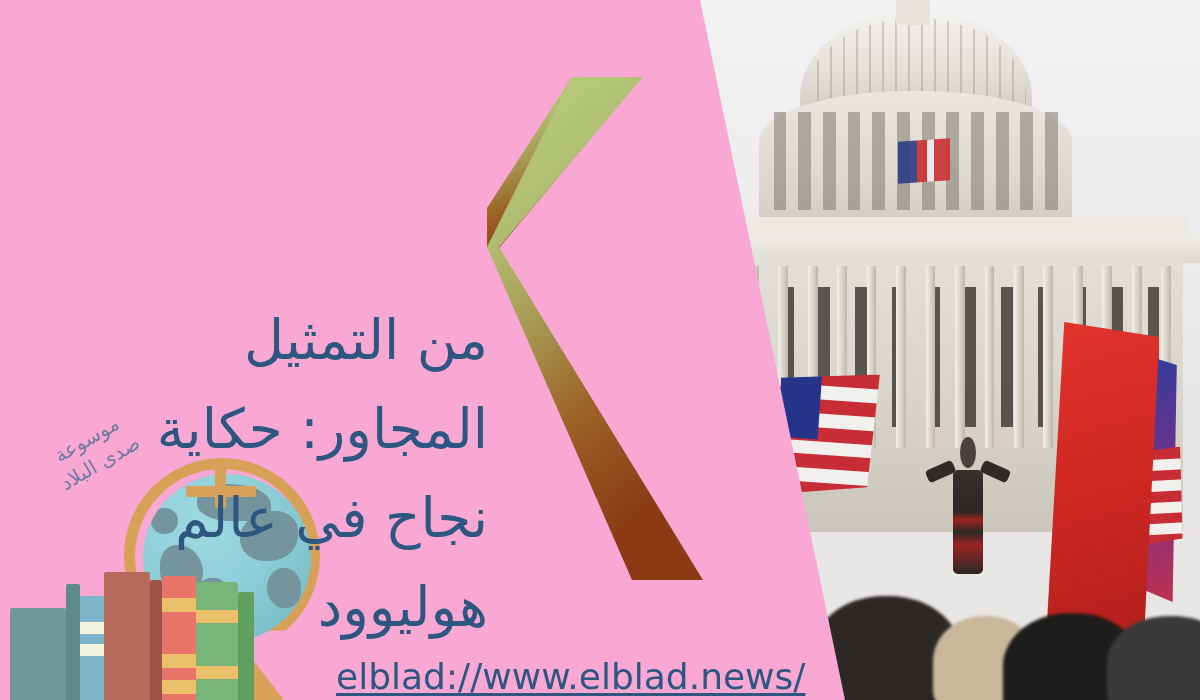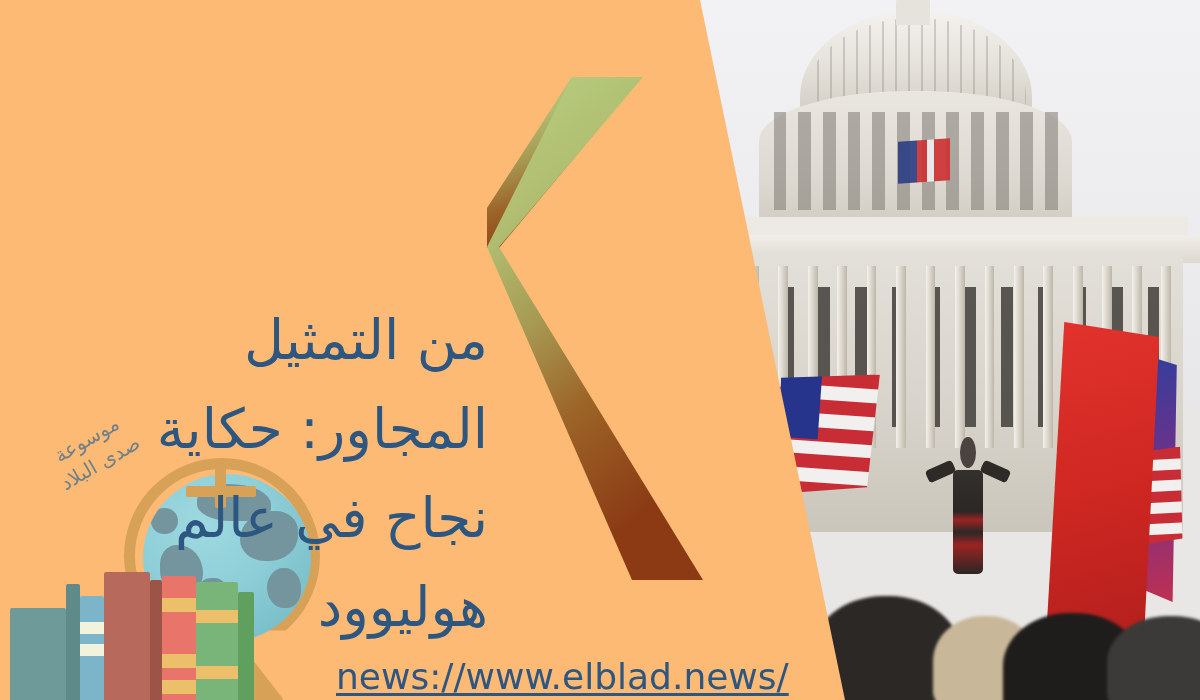--- a/index.html
+++ b/index.html
@@ -6,21 +6,21 @@
   html,body { width:1200px; height:700px; overflow:hidden; }
   body {
     font-family:"DejaVu Sans","Liberation Sans",sans-serif;
     background:#dde9c2;
     position:relative;
   }
 
   #stage{
     position:absolute; inset:0;
     width:1200px; height:700px;
-    background:#fdba74;
+    background:#f9a8d4;
     overflow:hidden;
   }
 
   
   .photo-wrap{
     position:absolute;
     left:0; top:0; width:1200px; height:700px;
     clip-path: polygon(700px 0, 1200px 0, 1200px 700px, 845px 700px);
     -webkit-clip-path: polygon(700px 0, 1200px 0, 1200px 700px, 845px 700px);
   }
@@ -421,15 +421,15 @@
   </div>
 
   <div class="title">من التمثيل
 المجاور: حكاية
 نجاح في عالم
 هوليوود</div>
 
   <div class="watermark">موسوعة
 صدى البلاد</div>
 
-  <a class="url" href="#">news://www.elblad.news/</a>
+  <a class="url" href="#">elblad://www.elblad.news/</a>
 
 </div>
 
 </body></html>

